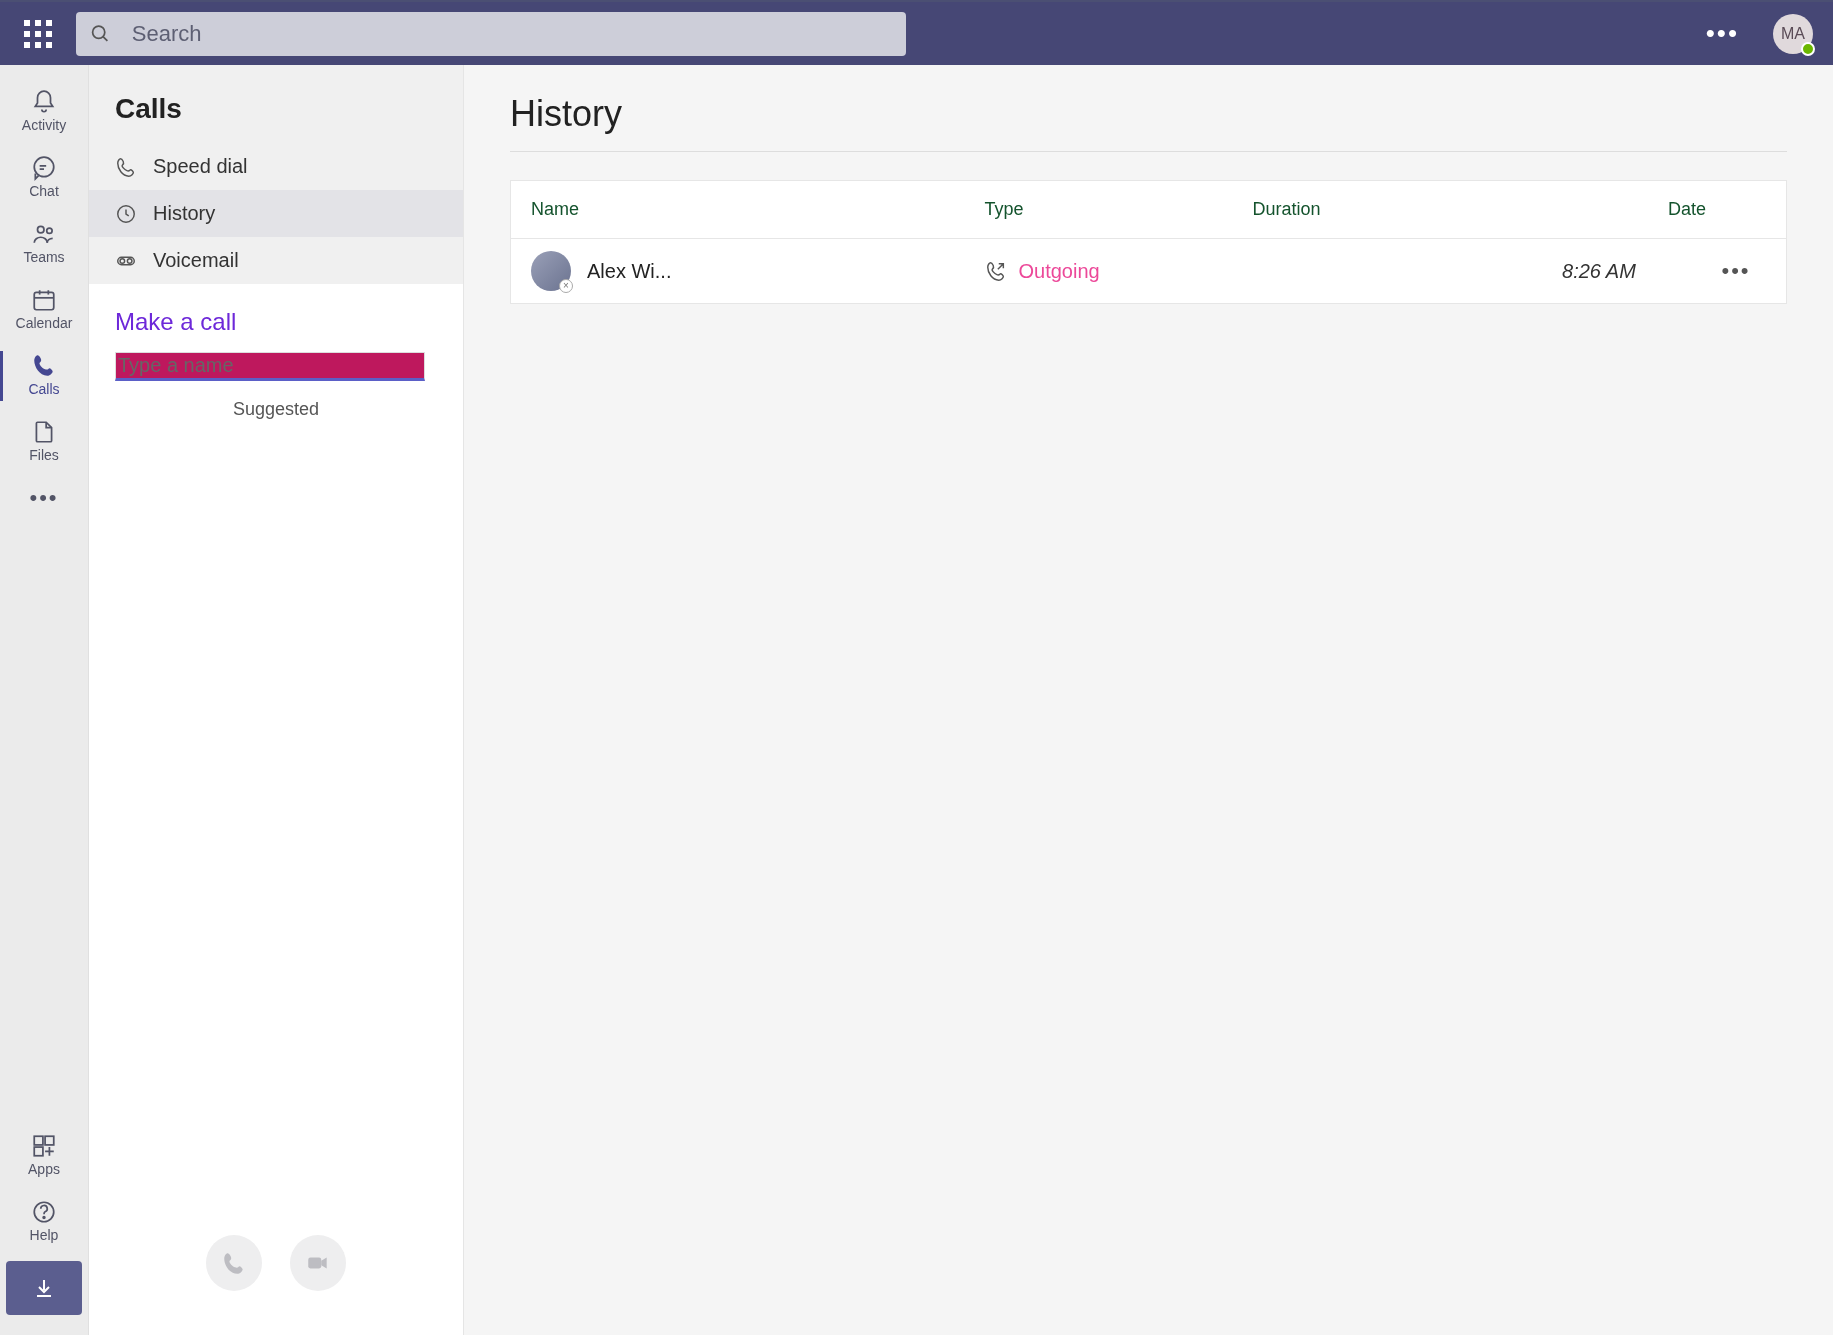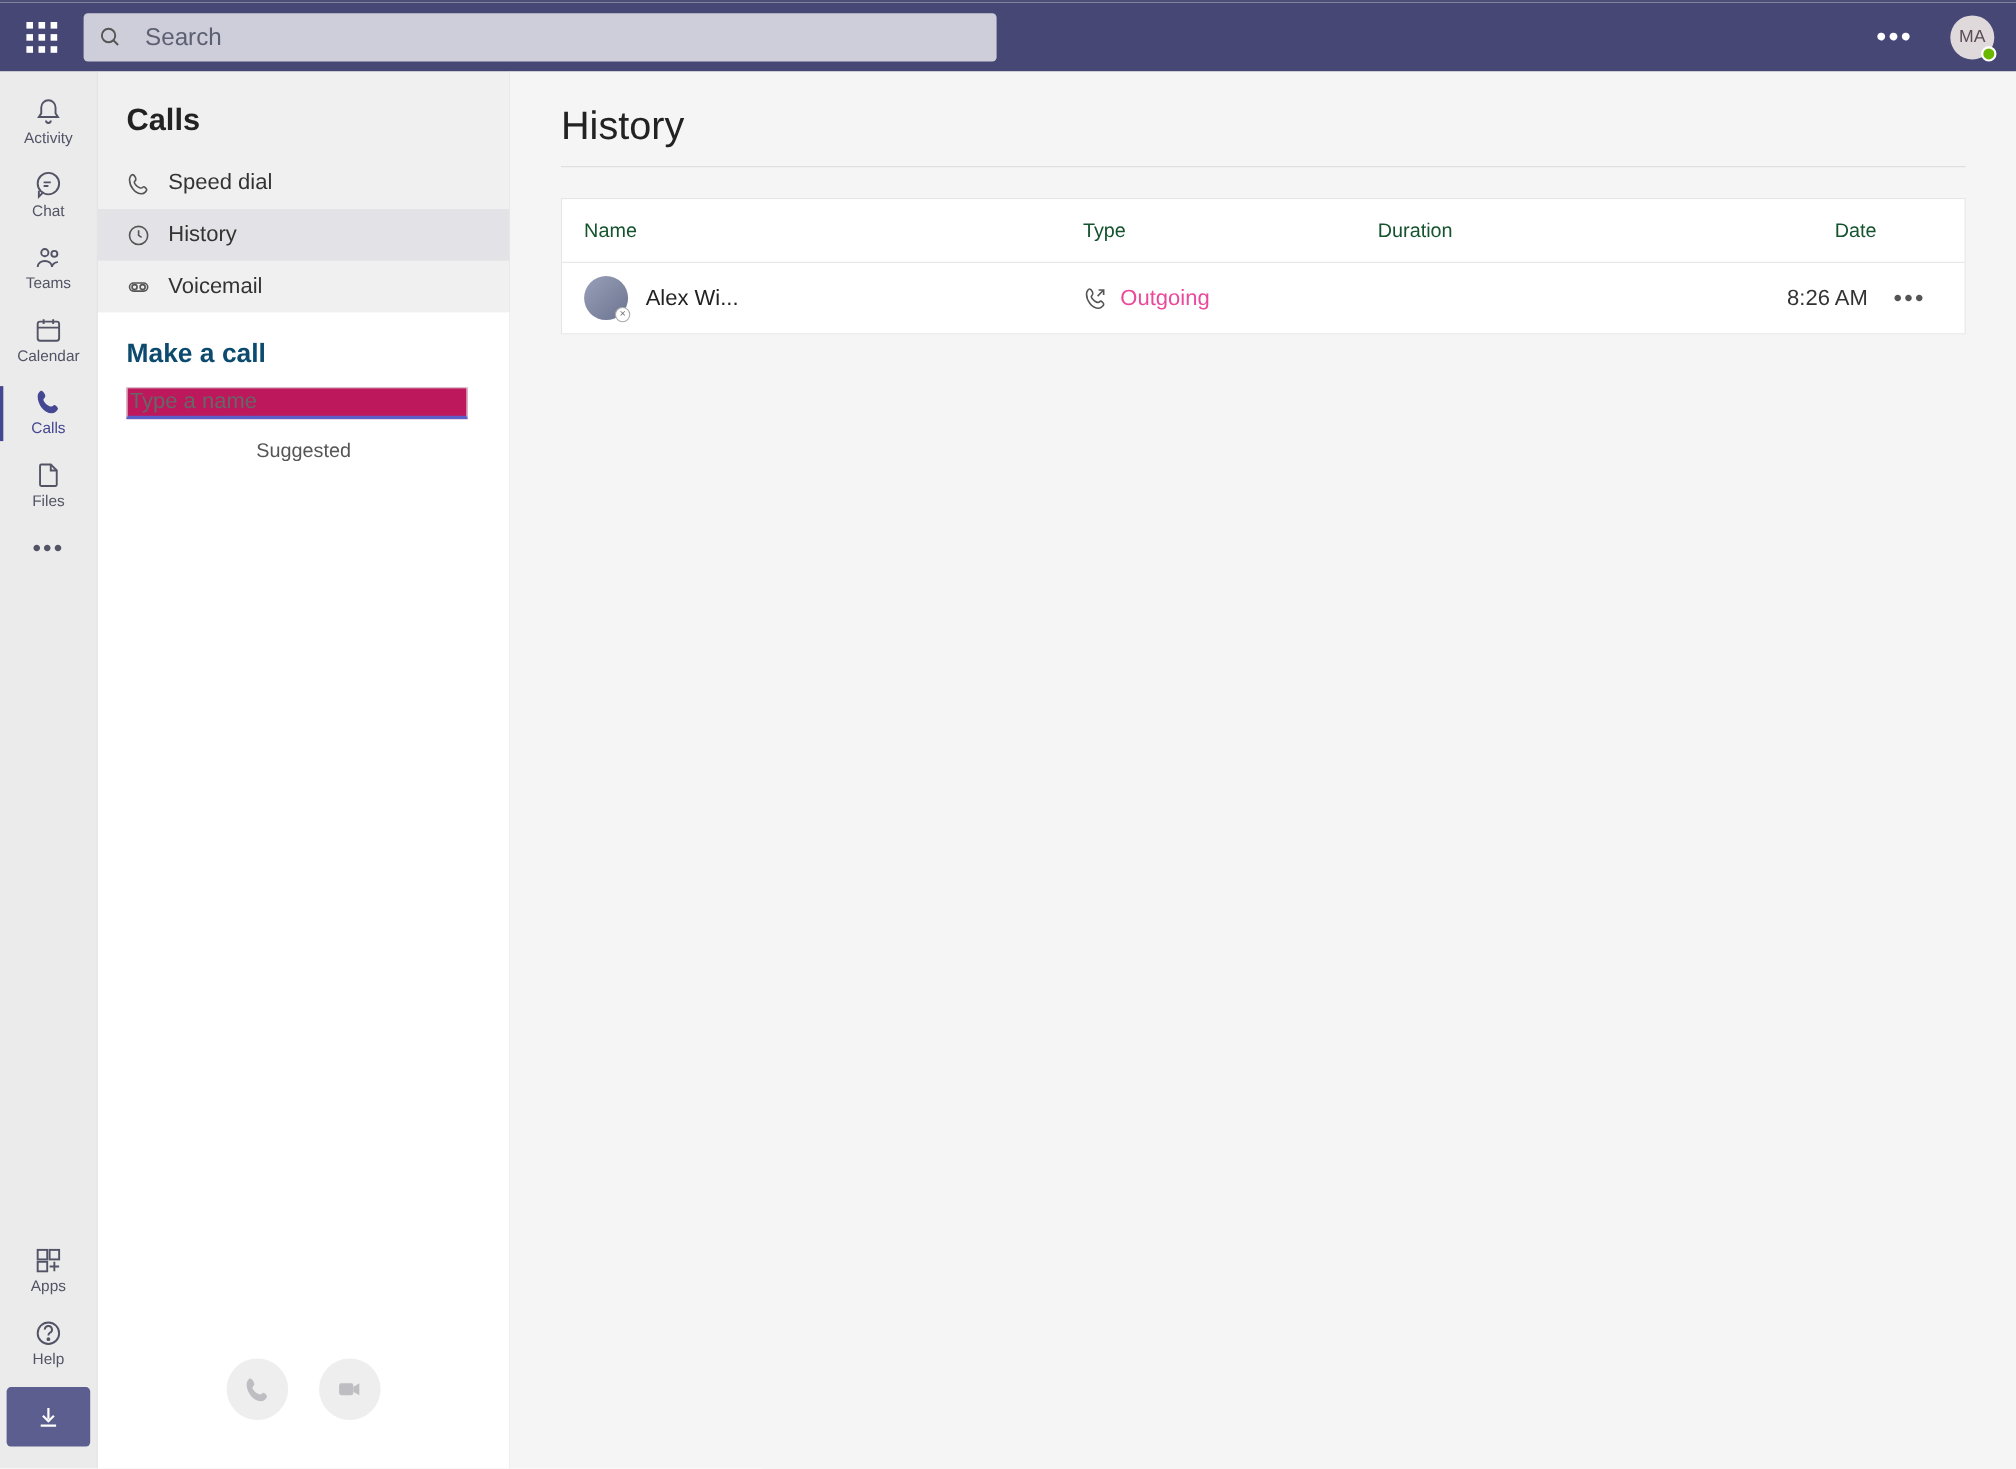--- a/index.html
+++ b/index.html
@@ -36,21 +36,21 @@
 .rail-more-dots{font-size:22px; letter-spacing:2px; color:#525466;}
 
 
 .calls-panel { width:375px; background:#f0f0f0; display:flex; flex-direction:column; border-right:1px solid #e5e5e5; }
 .calls-header { padding:28px 26px 18px 26px; font-size:28px; font-weight:700; color:#222; }
 .calls-nav { display:flex; flex-direction:column; }
 .calls-nav-item { display:flex; align-items:center; gap:16px; padding:12px 26px; font-size:20px; color:#333; cursor:pointer; }
 .calls-nav-item.selected { background:#e3e3e7; }
 .calls-nav-item svg { width:22px; height:22px; stroke:#555; fill:none; stroke-width:1.6;}
 .make-call { background:#fff; flex:1; padding:24px 26px; display:flex; flex-direction:column;}
-.make-call-title { font-size:24px; font-weight:700; color:#0c4a6e; margin-bottom:16px;}
+.make-call-title { font-size:24px; font-weight:400; color:#6d28d9; margin-bottom:16px;}
 .name-input { width:310px; height:29px; border:1px solid #ddd; border-bottom:3px solid #5b5fc7; background:#be185d; padding:0 2px; font-size:20px; outline:none;}
 .name-input::placeholder{color:#666;}
 .suggested-label { font-size:18px; color:#555; margin:18px 0 10px 0;text-align:center;}
 .suggested-row { display:flex; align-items:center; gap:14px; padding:6px 0;}
 .sug-avatar{ position:relative; width:42px; height:42px; border-radius:50%; background:linear-gradient(135deg,#9aa0b8,#6b7390); display:flex; align-items:center; justify-content:center; overflow:hidden;}
 .sug-avatar svg{width:42px;height:42px;}
 .sug-status{position:absolute; bottom:-2px; right:-2px; width:14px; height:14px; border-radius:50%; background:#fff; border:1px solid #aaa; display:flex; align-items:center; justify-content:center;}
 .sug-status::after{content:"×"; font-size:10px; color:#777; line-height:1;}
 .sug-text{display:flex; flex-direction:column; flex:1; min-width:0;}
 .sug-name{font-size:18px; font-weight:600; color:#222;}
@@ -66,21 +66,21 @@
 .history-title{ font-size:36px; font-weight:400; color:#222; padding-bottom:16px; border-bottom:1px solid #ddd; margin-bottom:28px;}
 .history-table{ background:#fff; border:1px solid #e6e6e6;}
 .history-head{ display:grid; grid-template-columns: 2.2fr 1.3fr 1.2fr 1fr 60px; padding:18px 20px; border-bottom:1px solid #e6e6e6;}
 .history-head span{ font-size:18px; color:#14532d;}
 .history-row{ display:grid; grid-template-columns: 2.2fr 1.3fr 1.2fr 1fr 60px; align-items:center; padding:12px 20px;}
 .hr-name{display:flex; align-items:center; gap:16px; font-size:20px; color:#222;}
 .hr-avatar{position:relative; width:40px; height:40px; border-radius:50%; background:linear-gradient(135deg,#9aa0b8,#6b7390);}
 .hr-avatar .sug-status{bottom:-2px; right:-2px;}
 .hr-type{display:flex; align-items:center; gap:12px; font-size:20px; color:#ec4899;}
 .hr-type svg{width:22px; height:22px; stroke:#555; fill:none; stroke-width:1.6;}
-.hr-date{font-size:20px; color:#333; text-align:right; padding-right:8px;}
+.hr-date{font-size:20px; color:#333; text-align:center; padding-right:8px;font-style:italic;}
 .hr-more{font-size:22px; letter-spacing:2px; color:#555; text-align:center; cursor:pointer;}
 </style>
 </head>
 <body>
 
 <div class="topbar">
   <div class="waffle">
     <span></span>
       <span></span>
       <span></span>

